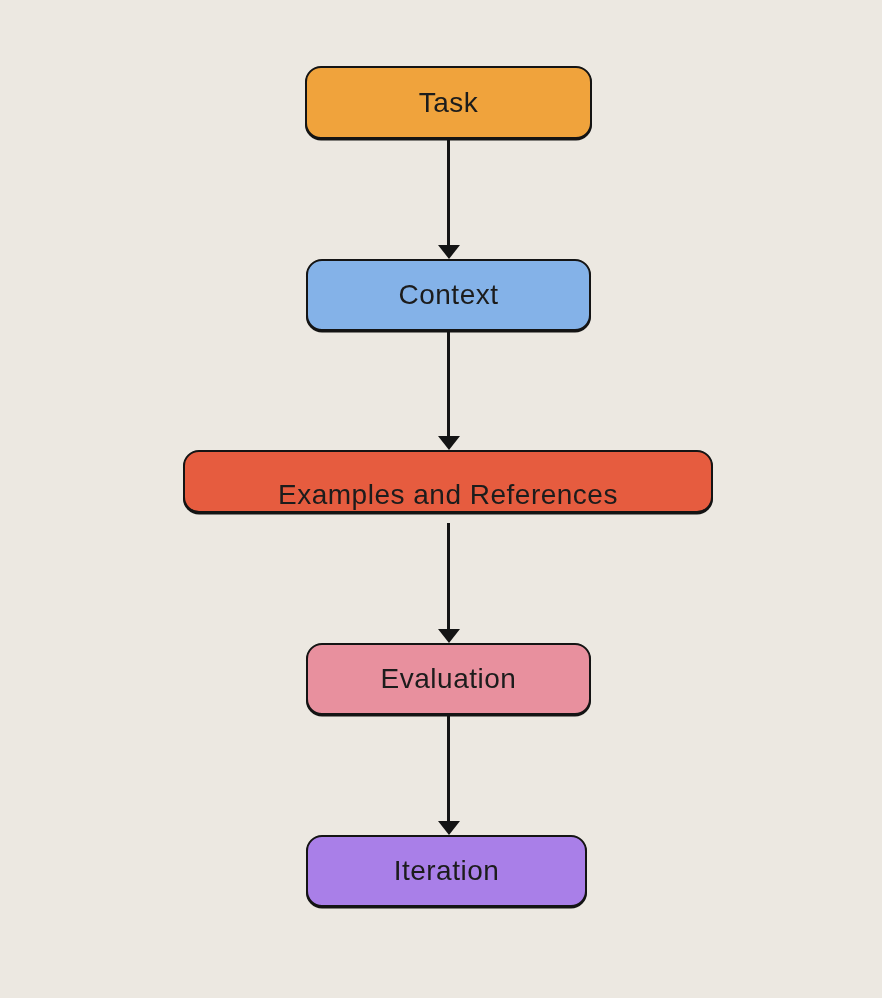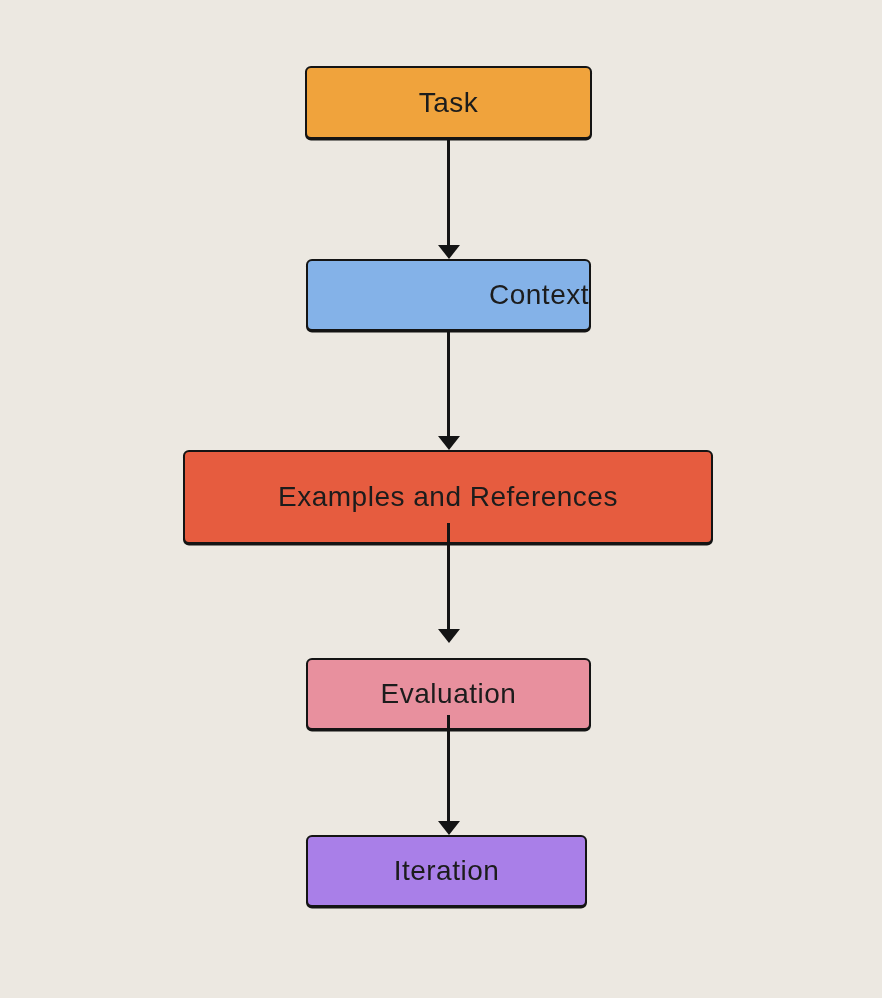--- a/index.html
+++ b/index.html
@@ -16,34 +16,34 @@
   .canvas {
     position: relative;
     width: 882px;
     height: 998px;
     background: #ECE8E1;
   }
   .node {
     position: absolute;
     box-sizing: border-box;
     border: 2px solid #141414;
-    border-radius: 6px;
+    border-radius: 16px;
     display: flex;
     align-items: center;
     justify-content: center;
     font-size: 28px;
     font-weight: 400;
     letter-spacing: 0.5px;
     color: #1C1C1C;
     box-shadow: 0 1.5px 0 #141414;
   }
   .node-task       { left: 305px; top:  66px; width: 287px; height: 73px; }
   .node-context    { left: 306px; top: 259px; width: 285px; height: 72px; }
-  .node-examples   { left: 183px; top: 450px; width: 530px; height: 94px; }
-  .node-evaluation { left: 306px; top: 658px; width: 285px; height: 72px; }
+  .node-examples   { left: 183px; top: 450px; width: 530px; height: 63px; align-items: flex-end; }
+  .node-evaluation { left: 306px; top: 643px; width: 285px; height: 72px; }
   .node-iteration  { left: 306px; top: 835px; width: 281px; height: 72px; }
 
   .arrow {
     position: absolute;
     left: 437px;           
     width: 23px;
     display: flex;
     flex-direction: column;
     align-items: center;
   }
@@ -71,21 +71,21 @@
 
   <div class="node node-task" style="background-color: rgb(240, 163, 60);">
     <span>Task</span>
   </div>
 
   <div class="arrow arrow-1">
     <div class="arrow-line"></div>
     <div class="arrow-head"></div>
   </div>
 
-  <div class="node node-context" style="background-color: rgb(132, 178, 232); justify-content: flex-end;">
+  <div class="node node-context" style="background-color: rgb(132, 178, 232);">
     <span>Context</span>
   </div>
 
   <div class="arrow arrow-2">
     <div class="arrow-line"></div>
     <div class="arrow-head"></div>
   </div>
 
   <div class="node node-examples" style="background-color: rgb(230, 92, 63);">
     <span>Examples and References</span>

